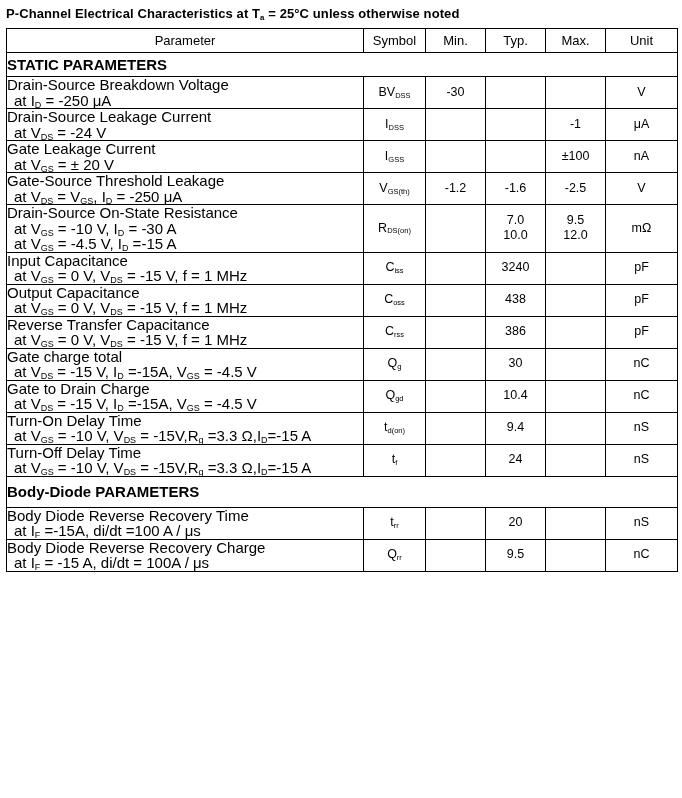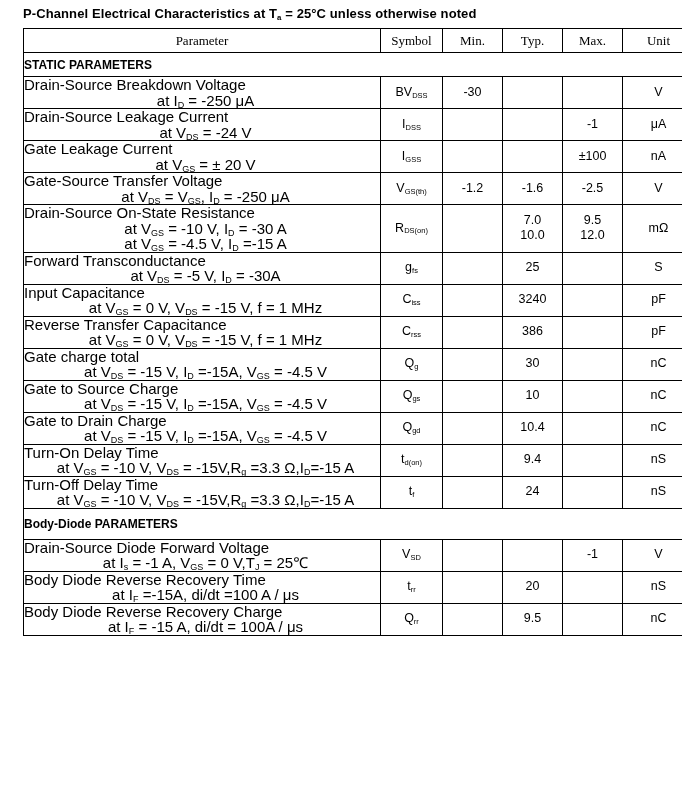--- a/index.html
+++ b/index.html
@@ -4,21 +4,21 @@
 <style>
   html, body {
     margin: 0;
     padding: 0;
     background: #ffffff;
     width: 682px;
     height: 798px;
     font-family: "Liberation Sans", sans-serif;
     color: #000;
   }
-  .page { padding: 4px 4px 0 6px; margin-left: 17px; }
+  .page { padding: 4px 4px 0 6px; }
   .title {
     font-size: 13px;
     font-weight: bold;
     padding: 2px 0 7px 0;
     letter-spacing: 0.1px;
   }
   table.chars {
     border-collapse: collapse;
     table-layout: fixed;
     width: 671px;
@@ -32,40 +32,39 @@
   col.c-min    { width: 60px; }
   col.c-typ    { width: 60px; }
   col.c-max    { width: 60px; }
   col.c-unit   { width: 72px; }
   thead th {
     font-weight: normal;
     font-size: 13px;
     height: 23px;
     text-align: center;
     vertical-align: middle;
-    font-family: Liberation Serif, serif;
   }
   td.section {
     font-weight: bold;
-    font-size: 12px;
+    font-size: 15px;
     height: 23px;
     padding-left: 12px;
     vertical-align: middle;
   }
   td.section.tall { height: 30px; }
   td.pcell {
     vertical-align: middle;
     padding: 2px 2px 2px 11px;
   }
   .pname, .pcond {
     font-size: 15px;
     line-height: 15.5px;
     white-space: nowrap;
   }
-  .pcond { padding-left: 7px; text-align: center; }
+  .pcond { padding-left: 7px; }
   td.vcell {
     text-align: center;
     vertical-align: middle;
     font-size: 12.5px;
     line-height: 15.5px;
     white-space: pre-line;
   }
   sub {
     font-size: 60%;
     line-height: 0;
@@ -130,21 +129,21 @@
             <div class="pcond">at V<sub>GS</sub> = ± 20 V</div>
           </td>
           <td class="vcell">I<sub>GSS</sub></td>
           <td class="vcell"></td>
           <td class="vcell"></td>
           <td class="vcell">±100</td>
           <td class="vcell">nA</td>
         </tr>
         <tr>
           <td class="pcell">
-            <div class="pname">Gate-Source Transfer Voltage</div>
+            <div class="pname">Gate-Source Threshold Leakage</div>
             <div class="pcond">at V<sub>DS</sub> = V<sub>GS</sub>, I<sub>D</sub> = -250 μA</div>
           </td>
           <td class="vcell">V<sub>GS(th)</sub></td>
           <td class="vcell">-1.2</td>
           <td class="vcell">-1.6</td>
           <td class="vcell">-2.5</td>
           <td class="vcell">V</td>
         </tr>
         <tr>
           <td class="pcell">
@@ -155,42 +154,42 @@
           <td class="vcell">R<sub>DS(on)</sub></td>
           <td class="vcell"></td>
           <td class="vcell">7.0
 10.0</td>
           <td class="vcell">9.5
 12.0</td>
           <td class="vcell">mΩ</td>
         </tr>
         <tr>
           <td class="pcell">
-            <div class="pname">Forward Transconductance</div>
-            <div class="pcond">at V<sub>DS</sub> = -5 V, I<sub>D</sub> = -30A</div>
-          </td>
-          <td class="vcell">g<sub>fs</sub></td>
-          <td class="vcell"></td>
-          <td class="vcell">25</td>
-          <td class="vcell"></td>
-          <td class="vcell">S</td>
-        </tr>
-        <tr>
-          <td class="pcell">
             <div class="pname">Input Capacitance</div>
             <div class="pcond">at V<sub>GS</sub> = 0 V, V<sub>DS</sub> = -15 V, f = 1 MHz</div>
           </td>
           <td class="vcell">C<sub>iss</sub></td>
           <td class="vcell"></td>
           <td class="vcell">3240</td>
           <td class="vcell"></td>
           <td class="vcell">pF</td>
         </tr>
         <tr>
           <td class="pcell">
+            <div class="pname">Output Capacitance</div>
+            <div class="pcond">at V<sub>GS</sub> = 0 V, V<sub>DS</sub> = -15 V, f = 1 MHz</div>
+          </td>
+          <td class="vcell">C<sub>oss</sub></td>
+          <td class="vcell"></td>
+          <td class="vcell">438</td>
+          <td class="vcell"></td>
+          <td class="vcell">pF</td>
+        </tr>
+        <tr>
+          <td class="pcell">
             <div class="pname">Reverse Transfer Capacitance</div>
             <div class="pcond">at V<sub>GS</sub> = 0 V, V<sub>DS</sub> = -15 V, f = 1 MHz</div>
           </td>
           <td class="vcell">C<sub>rss</sub></td>
           <td class="vcell"></td>
           <td class="vcell">386</td>
           <td class="vcell"></td>
           <td class="vcell">pF</td>
         </tr>
         <tr>
@@ -199,31 +198,20 @@
             <div class="pcond">at V<sub>DS</sub> = -15 V, I<sub>D</sub> =-15A, V<sub>GS</sub> = -4.5 V</div>
           </td>
           <td class="vcell">Q<sub>g</sub></td>
           <td class="vcell"></td>
           <td class="vcell">30</td>
           <td class="vcell"></td>
           <td class="vcell">nC</td>
         </tr>
         <tr>
           <td class="pcell">
-            <div class="pname">Gate to Source Charge</div>
-            <div class="pcond">at V<sub>DS</sub> = -15 V, I<sub>D</sub> =-15A, V<sub>GS</sub> = -4.5 V</div>
-          </td>
-          <td class="vcell">Q<sub>gs</sub></td>
-          <td class="vcell"></td>
-          <td class="vcell">10</td>
-          <td class="vcell"></td>
-          <td class="vcell">nC</td>
-        </tr>
-        <tr>
-          <td class="pcell">
             <div class="pname">Gate to Drain Charge</div>
             <div class="pcond">at V<sub>DS</sub> = -15 V, I<sub>D</sub> =-15A, V<sub>GS</sub> = -4.5 V</div>
           </td>
           <td class="vcell">Q<sub>gd</sub></td>
           <td class="vcell"></td>
           <td class="vcell">10.4</td>
           <td class="vcell"></td>
           <td class="vcell">nC</td>
         </tr>
         <tr>
@@ -243,31 +231,20 @@
             <div class="pcond">at V<sub>GS</sub> = -10 V, V<sub>DS</sub> = -15V,R<sub>g</sub> =3.3 Ω,I<sub>D</sub>=-15 A</div>
           </td>
           <td class="vcell">t<sub>f</sub></td>
           <td class="vcell"></td>
           <td class="vcell">24</td>
           <td class="vcell"></td>
           <td class="vcell">nS</td>
         </tr>
         <tr>
           <td colspan="6" class="section tall">Body-Diode PARAMETERS</td>
-        </tr>
-        <tr>
-          <td class="pcell">
-            <div class="pname">Drain-Source Diode Forward Voltage</div>
-            <div class="pcond">at I<sub>s</sub> = -1 A, V<sub>GS</sub> = 0 V,T<sub>J</sub> = 25℃</div>
-          </td>
-          <td class="vcell">V<sub>SD</sub></td>
-          <td class="vcell"></td>
-          <td class="vcell"></td>
-          <td class="vcell">-1</td>
-          <td class="vcell">V</td>
         </tr>
         <tr>
           <td class="pcell">
             <div class="pname">Body Diode Reverse Recovery Time</div>
             <div class="pcond">at I<sub>F</sub> =-15A, di/dt =100 A / μs</div>
           </td>
           <td class="vcell">t<sub>rr</sub></td>
           <td class="vcell"></td>
           <td class="vcell">20</td>
           <td class="vcell"></td>

